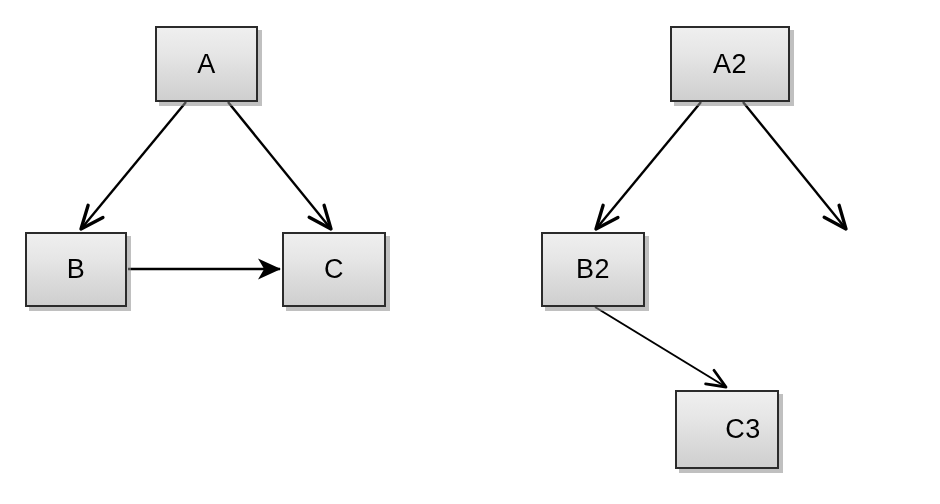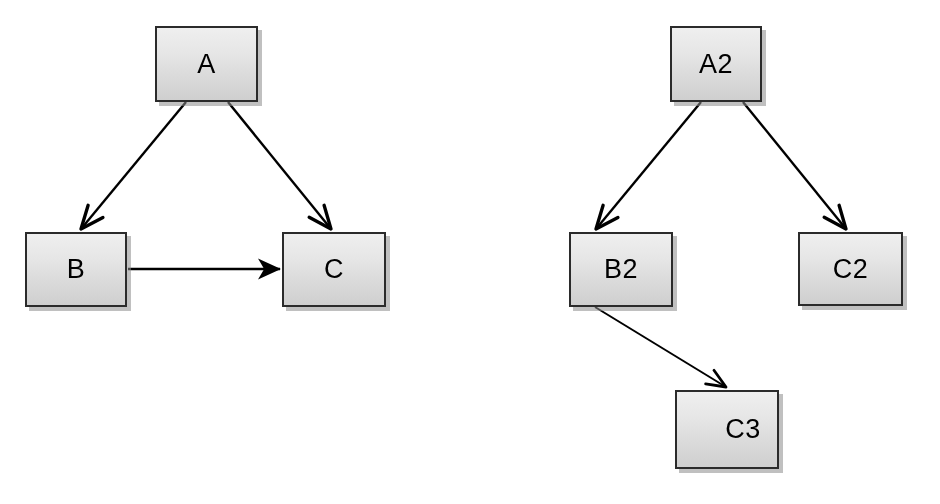--- a/index.html
+++ b/index.html
@@ -50,22 +50,22 @@
     display: block;
     pointer-events: none;
   }
 
   
   #node-a  { left: 155px; top: 26px;  width: 103px; height: 76px; }
   #node-b  { left: 25px;  top: 232px; width: 102px; height: 75px; }
   #node-c  { left: 282px; top: 232px; width: 104px; height: 75px; }
 
   
-  #node-a2 { left: 670px; top: 26px;  width: 92px; height: 76px; }
-  #node-b2 { left: 541px; top: 232px; width: 104px; height: 75px; margin-left: 28px; }
+  #node-a2 { left: 670px; top: 26px;  width: 120px; height: 76px; }
+  #node-b2 { left: 541px; top: 232px; width: 104px; height: 75px; }
   #node-c2 { left: 798px; top: 232px; width: 105px; height: 74px; }
   #node-c3 { left: 675px; top: 390px; width: 104px; height: 79px; padding-left: 32px; }
 </style>
 </head>
 <body>
 
 <div id="canvas">
 
   <svg id="edge-layer" viewBox="0 0 940 504" width="940" height="504" xmlns="http://www.w3.org/2000/svg">
     <defs>
@@ -101,20 +101,17 @@
   <div class="node" id="node-c">
     <span class="node-label">C</span>
   </div>
 
   <div class="node" id="node-a2">
     <span class="node-label">A2</span>
   </div>
   <div class="node" id="node-b2">
     <span class="node-label">B2</span>
   </div>
-  <div class="node" id="node-c2">
-    <span class="node-label">C2</span>
-  </div>
   <div class="node" id="node-c3">
     <span class="node-label">C3</span>
   </div>
 
 </div>
 
 </body></html>

